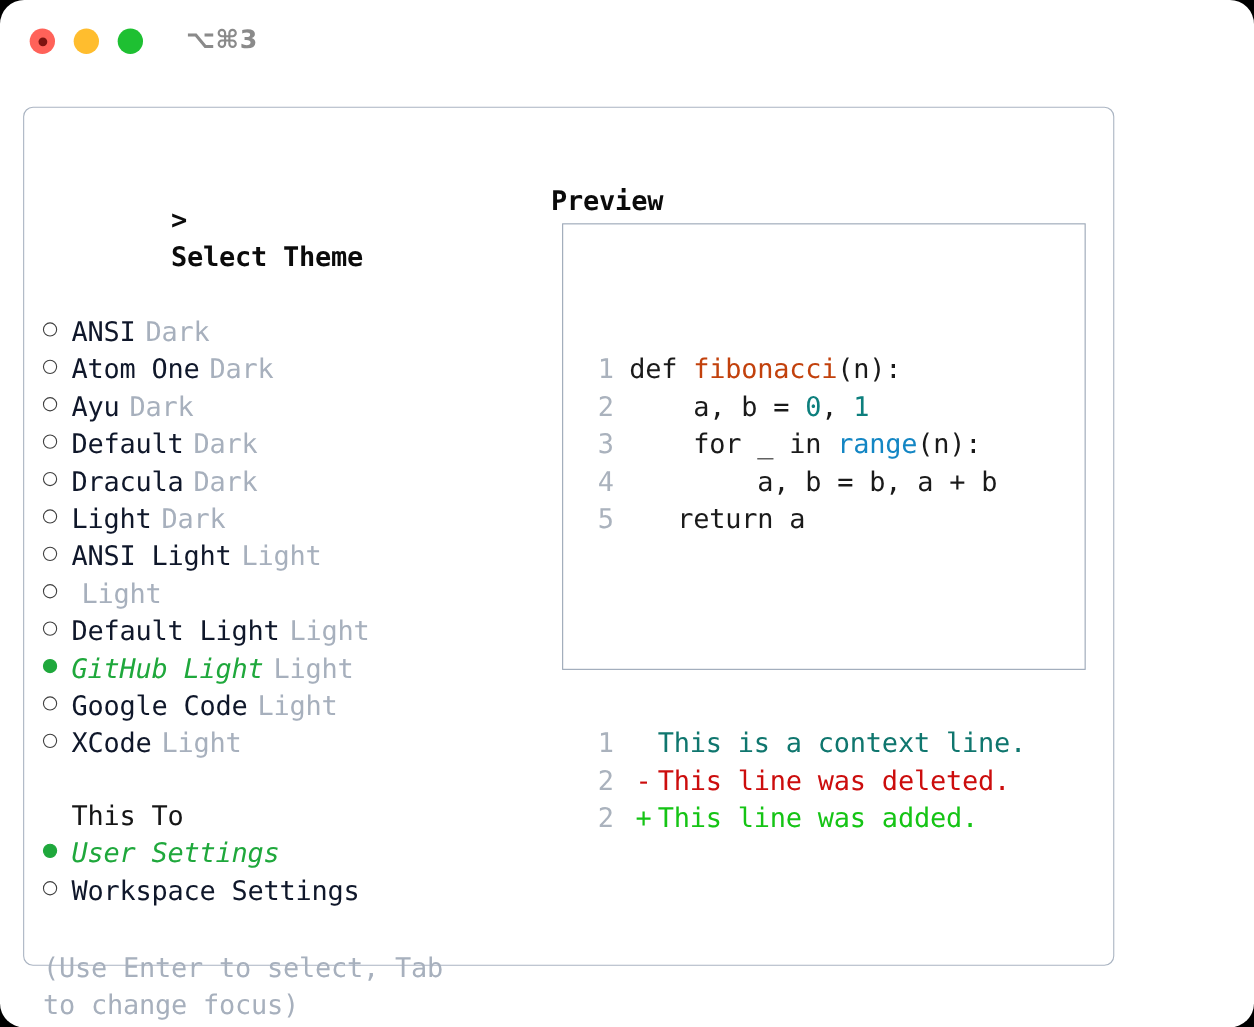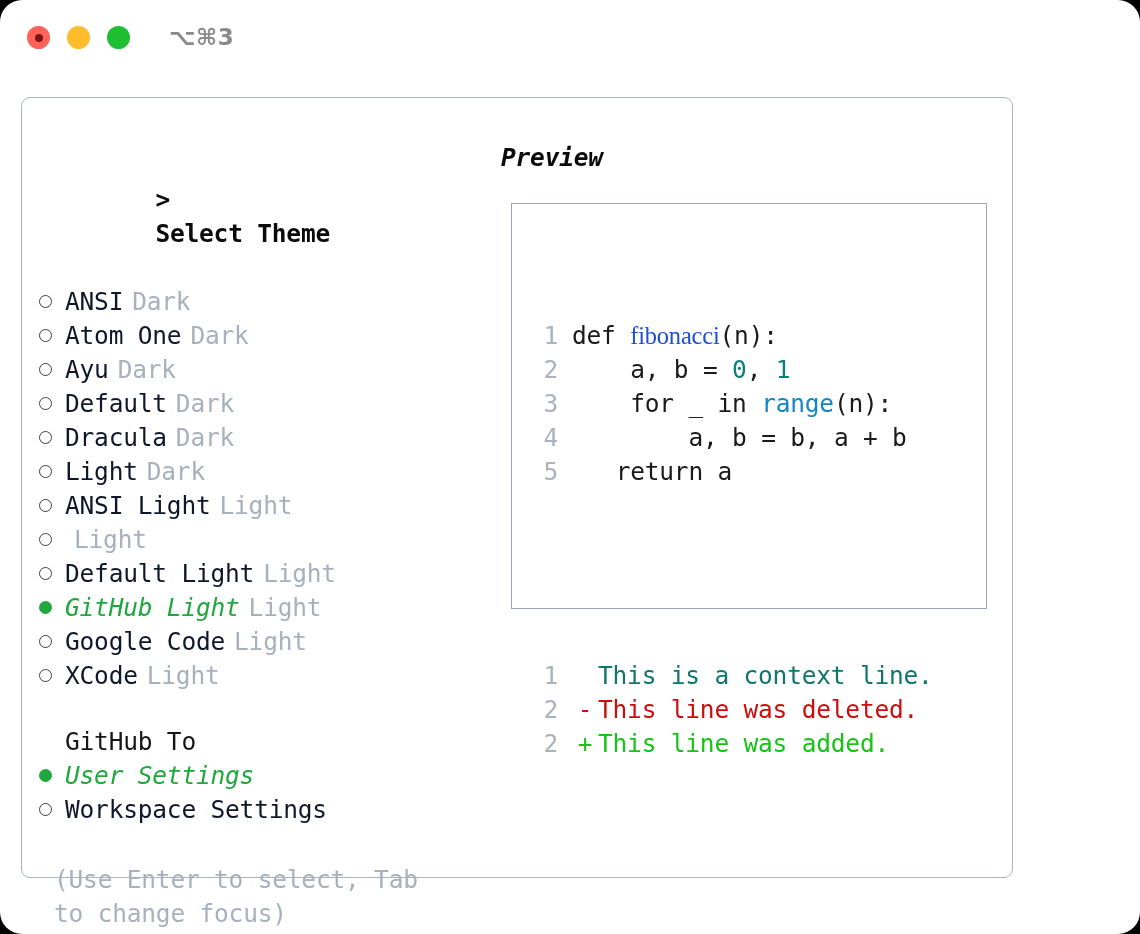--- a/index.html
+++ b/index.html
@@ -87,23 +87,22 @@
   
   .left-col {
     position: absolute;
     left: 17px;
     top: 51px;
     width: 430px;
   }
   .right-col {
     position: absolute;
     left: 479px;
-    top: 43px;
+    top: 68px;
     width: 495px;
-    font-style: italic;
   }
 
   .section-title {
     font-size: 24.5px;
     font-weight: 700;
     color: #0b0b0b;
     line-height: 34px;
     white-space: pre;
     letter-spacing: -0.2px;
   }
@@ -160,21 +159,20 @@
 
   .apply-block { margin-top: 32px; }
 
   .hint {
     margin-top: 36px;
     font-size: 24.5px;
     line-height: 34px;
     color: #a7b0bd;
     letter-spacing: -0.2px;
     width: 404px;
-    margin-left: 15px;
   }
 
   
   .preview-box {
     position: absolute;
     left: 31px;
     top: 105px;
     width: 476px;
     height: 406px;
     border: 1.6px solid #9aa6b6;
@@ -207,21 +205,21 @@
     color: #aab2bd;
     margin-right: 14px;
   }
   .diffmark {
     display: inline-block;
     width: 26px;
     flex: 0 0 26px;
     text-align: center;
   }
   .tok-plain { color: #1a1a1a; }
-  .tok-func  { color: #1d4ed8; font-family: Liberation Serif, serif; }
+  .tok-func  { color: #c2410c; }
   .tok-num   { color: #0d7f7d; }
   .tok-builtin { color: #1386c4; }
   .diff-ctx { color: #0f766e; }
   .diff-del { color: #cc0d0d; }
   .diff-add { color: #15c415; }
   .diff-gap { height: 34px; }
 </style>
 </head>
 <body>
 
@@ -256,21 +254,21 @@
           <div class="row"><span class="marker"><span class="bullet-dot"></span></span><span class="row-variant">Light</span></div>
           <div class="row"><span class="marker"><span class="bullet-dot"></span></span><span class="row-label">Default Light</span><span class="row-variant">Light</span></div>
           <div class="row selected"><span class="marker"><span class="bullet-dot"></span></span><span class="row-label">GitHub Light</span><span class="row-variant">Light</span></div>
           <div class="row"><span class="marker"><span class="bullet-dot"></span></span><span class="row-label">Google Code</span><span class="row-variant">Light</span></div>
           <div class="row"><span class="marker"><span class="bullet-dot"></span></span><span class="row-label">XCode</span><span class="row-variant">Light</span></div>
         </div>
 
       <div class="apply-block">
         <div class="row plain">
           <span class="marker">○</span>
-          <span class="row-label">GitHub To</span>
+          <span class="row-label">This To</span>
         </div>
         <div id="apply-list">
             <div class="row selected"><span class="marker"><span class="bullet-dot"></span></span><span class="row-label">User Settings</span></div>
             <div class="row"><span class="marker"><span class="bullet-dot"></span></span><span class="row-label">Workspace Settings</span></div>
           </div>
       </div>
 
       <div class="hint">(Use Enter to select, Tab to change focus)</div>
     </div>
 

